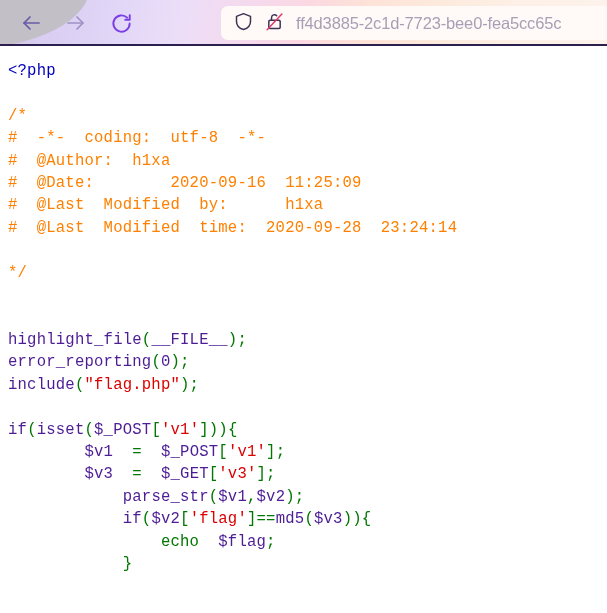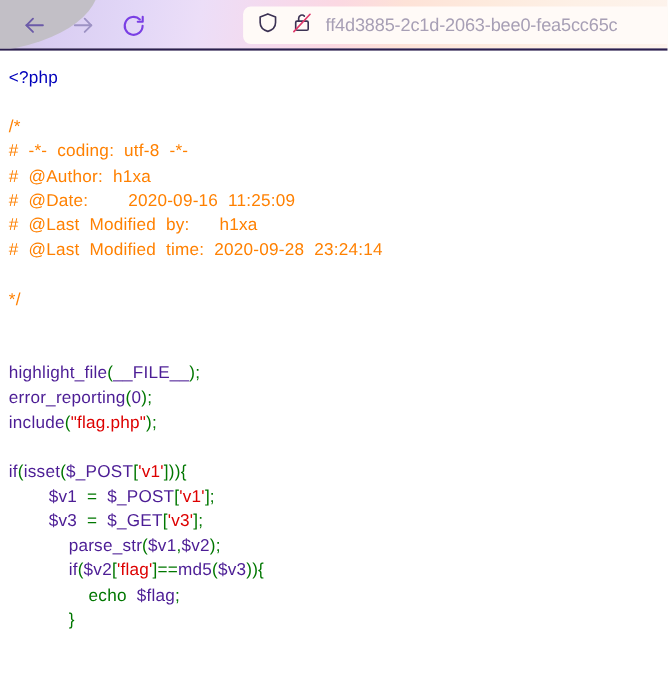--- a/index.html
+++ b/index.html
@@ -83,21 +83,21 @@
     font-size: 16.5px;
     color: #a79fb5;
     white-space: nowrap;
     letter-spacing: -0.15px;
     overflow: hidden;
   }
 
   
   #php-source {
     padding: 14px 0 0 8px;
-    font-family: Liberation Sans, sans-serif;
+    font-family: Liberation Mono, monospace;
     font-size: 15.6px;
     line-height: 22.4px;
     white-space: pre;
     letter-spacing: 0.2px;
     color: #0000BB;
   }
   #php-source .ln { display: block; min-height: 22.4px; }
 
   .tag      { color: #0000BB; }   
   .cmt      { color: #FF8000; }   
@@ -144,21 +144,21 @@
         <path d="M12 3 L20 6.2 V12 c0 5-3.6 7.9-8 9.2 -4.4-1.3-8-4.2-8-9.2 V6.2 Z"></path>
       </svg>
     </span>
     <span id="insecure-lock-icon">
       <svg width="21" height="21" viewBox="0 0 24 24" fill="none" stroke="#3c3254" stroke-width="1.7" stroke-linecap="round" stroke-linejoin="round">
         <rect x="5.5" y="10.5" width="13" height="9.5" rx="1.4"></rect>
         <path d="M8.6 10.5 V7.6 a3.4 3.4 0 0 1 5.9-2.3"></path>
         <line x1="3.6" y1="21.4" x2="20.4" y2="3.4" stroke="#e0396b" stroke-width="1.7"></line>
       </svg>
     </span>
-    <span id="url-text" title="ff4d3885-2c1d-4469-bee0-fea5cc65c">ff4d3885-2c1d-2063-bee0-fea5cc65c</span>
+    <span id="url-text" title="ff4d3885-2c1d-4469-bee0-fea5cc65c">ff4d3885-2c1d-7723-bee0-fea5cc65c</span>
   </div>
 </div>
 
 <div id="php-source"><span class="ln"><span class="tag">&lt;?php</span></span><span class="ln">
 </span><span class="ln"><span class="cmt">/*</span></span><span class="ln"><span class="cmt">#  -*-  coding:  utf-8  -*-</span></span><span class="ln"><span class="cmt">#  @Author:  h1xa</span></span><span class="ln"><span class="cmt">#  @Date:        2020-09-16  11:25:09</span></span><span class="ln"><span class="cmt">#  @Last  Modified  by:      h1xa</span></span><span class="ln"><span class="cmt">#  @Last  Modified  time:  2020-09-28  23:24:14</span></span><span class="ln">
 </span><span class="ln"><span class="cmt">*/</span></span><span class="ln">
 </span><span class="ln">
 </span><span class="ln"><span class="fn">highlight_file</span><span class="kw">(</span><span class="fn">__FILE__</span><span class="kw">);</span></span><span class="ln"><span class="fn">error_reporting</span><span class="kw">(</span><span class="fn">0</span><span class="kw">);</span></span><span class="ln"><span class="fn">include</span><span class="kw">(</span><span class="str">"flag.php"</span><span class="kw">);</span></span><span class="ln">
 </span><span class="ln"><span class="fn">if</span><span class="kw">(</span><span class="fn">isset</span><span class="kw">(</span><span class="fn">$_POST</span><span class="kw">[</span><span class="str">'v1'</span><span class="kw">])){</span></span><span class="ln"><span class="kw">        </span><span class="fn">$v1</span><span class="kw">  =  </span><span class="fn">$_POST</span><span class="kw">[</span><span class="str">'v1'</span><span class="kw">];</span></span><span class="ln"><span class="kw">        </span><span class="fn">$v3</span><span class="kw">  =  </span><span class="fn">$_GET</span><span class="kw">[</span><span class="str">'v3'</span><span class="kw">];</span></span><span class="ln"><span class="kw">            </span><span class="fn">parse_str</span><span class="kw">(</span><span class="fn">$v1</span><span class="kw">,</span><span class="fn">$v2</span><span class="kw">);</span></span><span class="ln"><span class="kw">            </span><span class="fn">if</span><span class="kw">(</span><span class="fn">$v2</span><span class="kw">[</span><span class="str">'flag'</span><span class="kw">]==</span><span class="fn">md5</span><span class="kw">(</span><span class="fn">$v3</span><span class="kw">)){</span></span><span class="ln"><span class="kw">                </span><span class="kw">echo</span><span class="kw">  </span><span class="fn">$flag</span><span class="kw">;</span></span><span class="ln"><span class="kw">            }</span></span></div>
 

